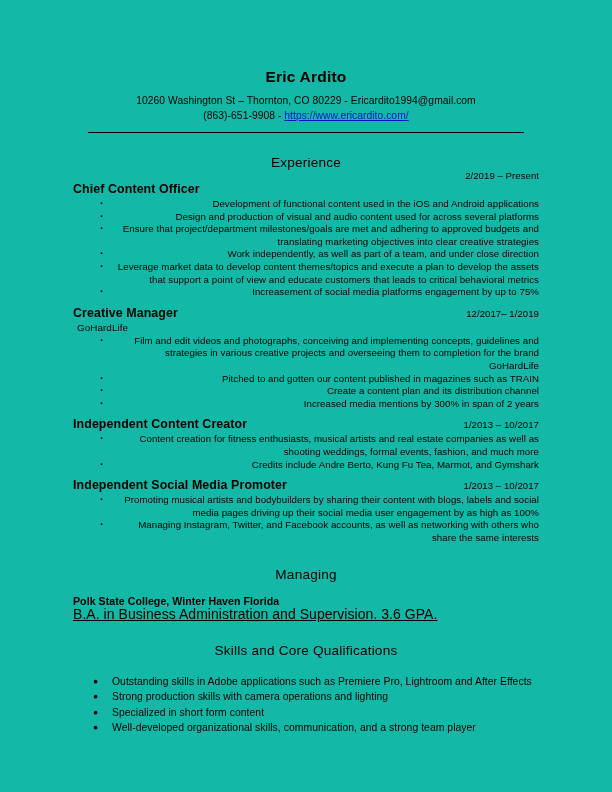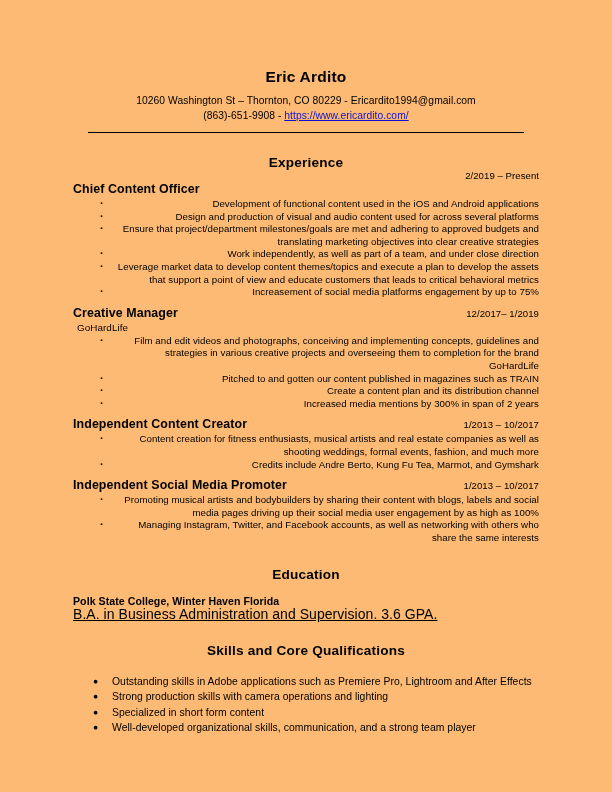--- a/index.html
+++ b/index.html
@@ -11,21 +11,21 @@
     width: 612px;
     height: 792px;
     font-family: "Liberation Sans", sans-serif;
     color: #000000;
     -webkit-font-smoothing: none;
   }
   .page {
     position: relative;
     width: 612px;
     height: 792px;
-    background: #fdba74;
+    background: #14b8a6;
     box-sizing: border-box;
     padding: 0;
     overflow: hidden;
   }
   .inner {
     position: absolute;
     left: 73px;
     top: 0;
     width: 466px;
   }
@@ -53,21 +53,21 @@
   .rule {
     border: none;
     border-top: 1.6px solid #000;
     margin: 9px 15px 0 15px;
   }
 
   
   .section-title {
     text-align: center;
     font-size: 13.6px;
-    font-weight: bold;
+    font-weight: normal;
     letter-spacing: 0.2px;
   }
   #experience-title { margin-top: 22px; }
   #education-title  { margin-top: 22px; }
   #skills-title     { margin-top: 22px; }
 
   
   .job { position: relative; }
   .job-dateline {
     text-align: right;
@@ -230,21 +230,21 @@
       <div class="job-headrow">
         <span class="job-title">Independent Social Media Promoter</span>
         <span class="job-date-inline">1/2013 – 10/2017</span>
       </div>
       <ul class="dots">
         <li>Promoting musical artists and bodybuilders by sharing their content with blogs, labels and social media pages driving up their social media user engagement by as high as 100%</li>
         <li>Managing Instagram, Twitter, and Facebook accounts, as well as networking with others who share the same interests</li>
       </ul>
     </div>
 
-    <div class="section-title" id="education-title">Education</div>
+    <div class="section-title" id="education-title">Managing</div>
     <div class="edu-school">Polk State College, Winter Haven Florida</div>
     <div class="edu-degree">B.A. in Business Administration and Supervision. 3.6 GPA.</div>
 
     <div class="section-title" id="skills-title">Skills and Core Qualifications</div>
     <ul class="bigdots">
       <li>Outstanding skills in Adobe applications such as Premiere Pro, Lightroom and After Effects</li>
       <li>Strong production skills with camera operations and lighting</li>
       <li>Specialized in short form content</li>
       <li>Well-developed organizational skills, communication, and a strong team player</li>
     </ul>

